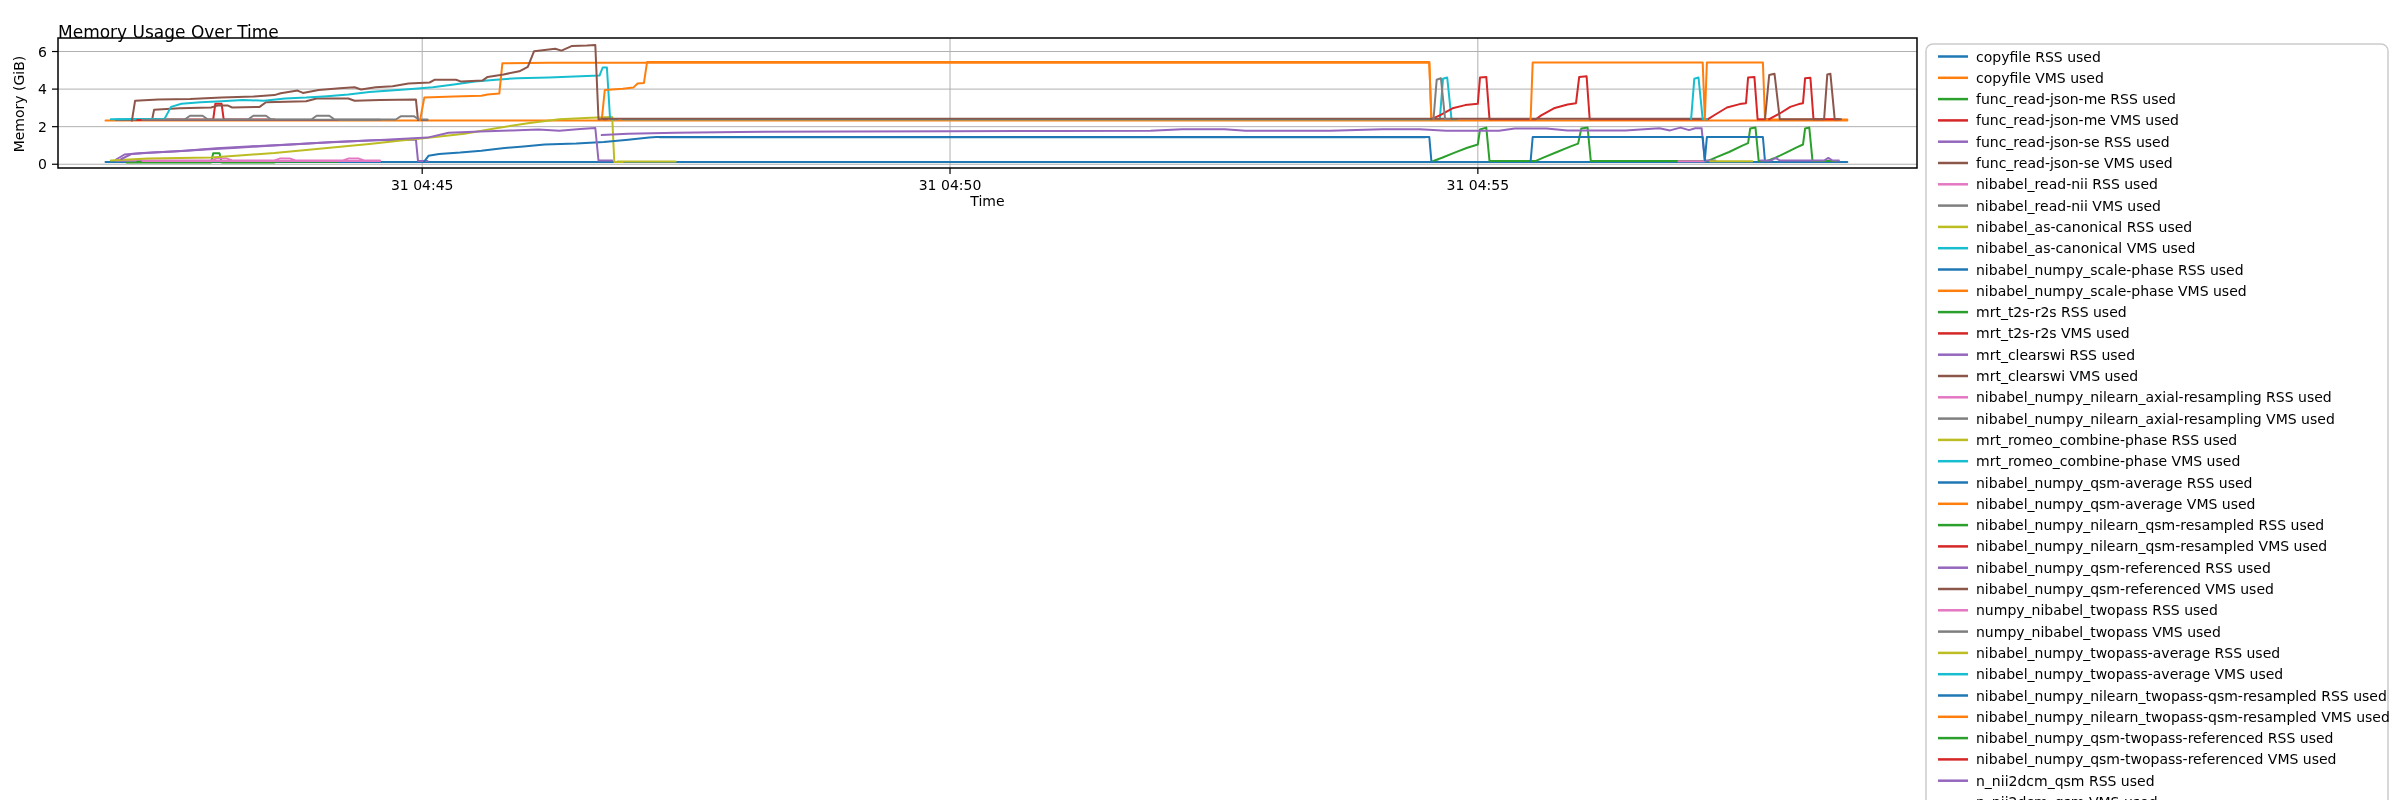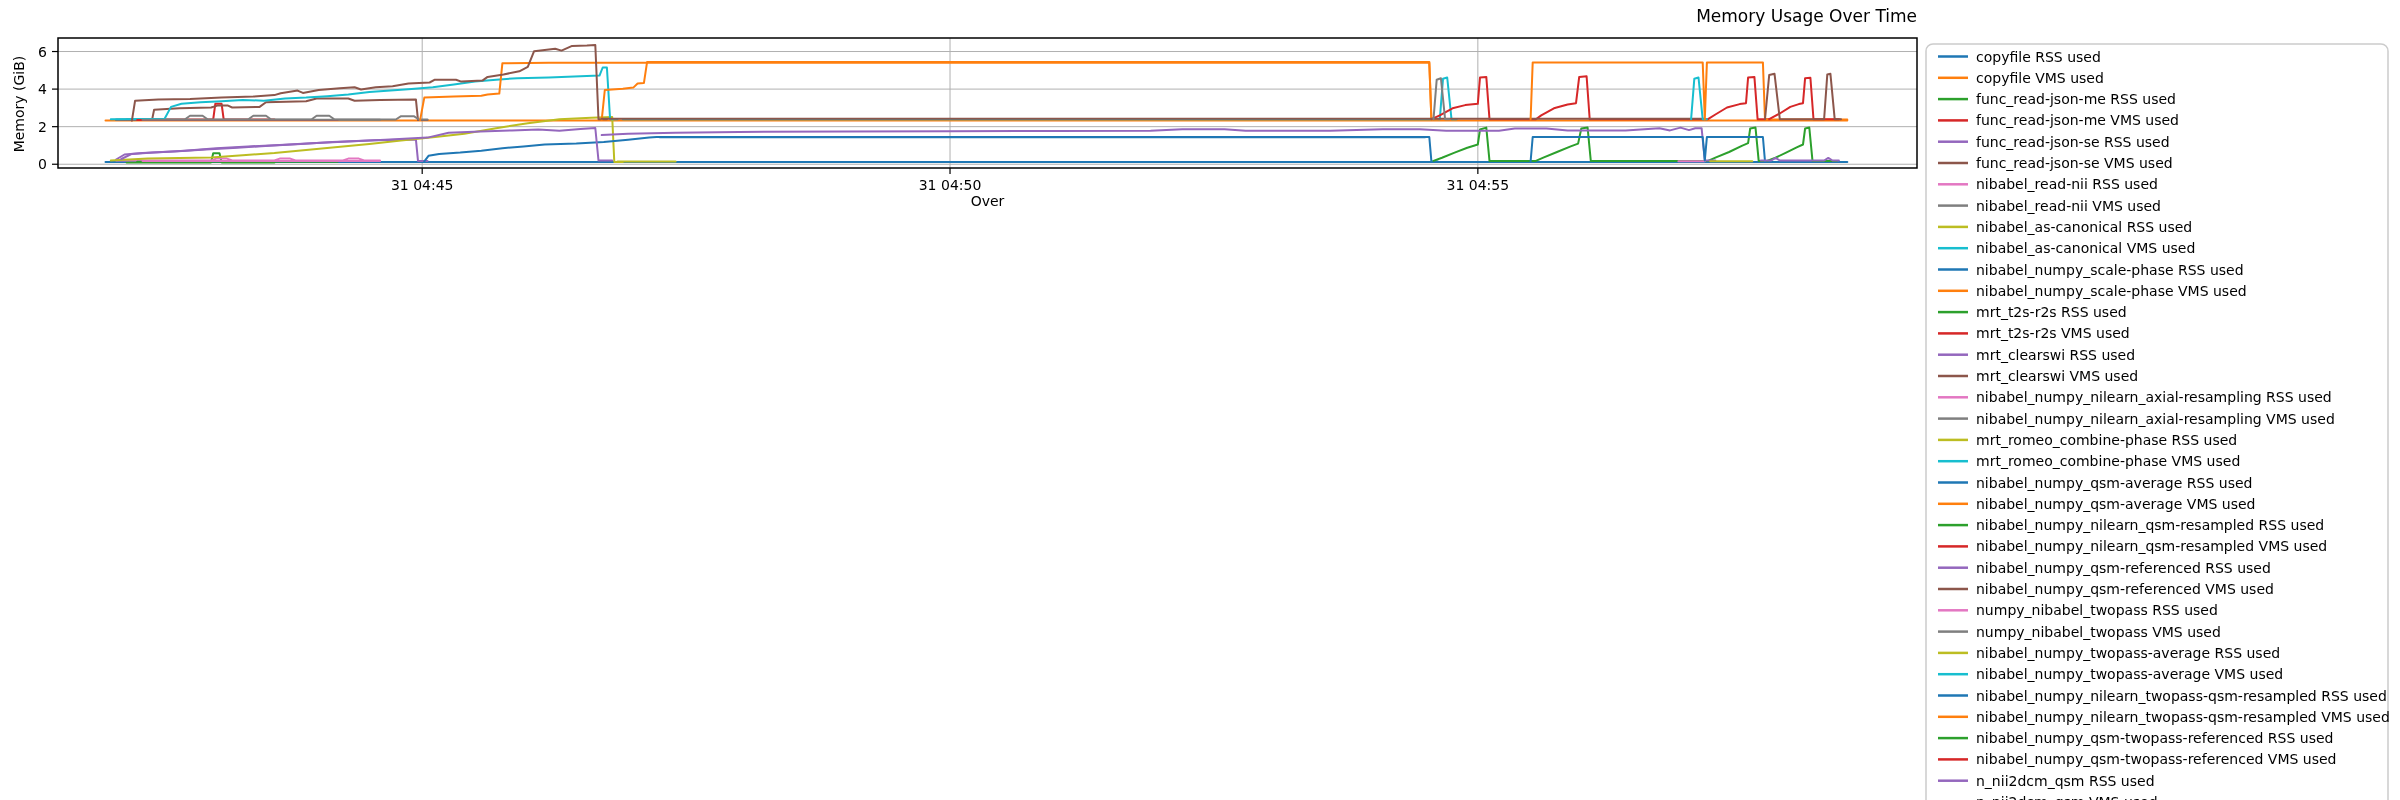--- a/index.html
+++ b/index.html
@@ -1,31 +1,31 @@
 <!DOCTYPE html>
 <html><head>
 <meta charset="utf-8">
 <style>
   html,body{margin:0;padding:0;background:#ffffff;}
   body{width:2400px;height:800px;position:relative;overflow:hidden;
        font-family:"DejaVu Sans","Liberation Sans",sans-serif;color:#000;}
-  .fig-title{position:absolute;left:58px;width:1859px;top:6px;text-align:right;
+  .fig-title{position:absolute;left:58px;width:1859px;top:22px;text-align:left;
              font-size:17px;}
   .x-label{position:absolute;left:58px;width:1859px;top:193px;text-align:center;
            font-size:14px;}
   .y-label{position:absolute;left:-46px;top:96px;width:130px;text-align:center;
            font-size:14px;transform:rotate(-90deg);}
   svg{position:absolute;left:0;top:0;}
 </style>
 </head>
 <body>
 
 <div class="fig-title">Memory Usage Over Time</div>
 <div class="y-label">Memory (GiB)</div>
-<div class="x-label">Over</div>
+<div class="x-label">Time</div>
 
 <svg id="chart-svg" width="2400" height="800" viewBox="0 0 2400 800">
     <defs>
       <clipPath id="plotclip">
         <rect x="58" y="38" width="1859" height="130"></rect>
       </clipPath>
     </defs>
     <g>
       <line x1="422.19931856899524" y1="38" x2="422.19931856899524" y2="168" stroke="#b0b0b0" stroke-width="1"></line>
       <line x1="950.02441794435" y1="38" x2="950.02441794435" y2="168" stroke="#b0b0b0" stroke-width="1"></line>

